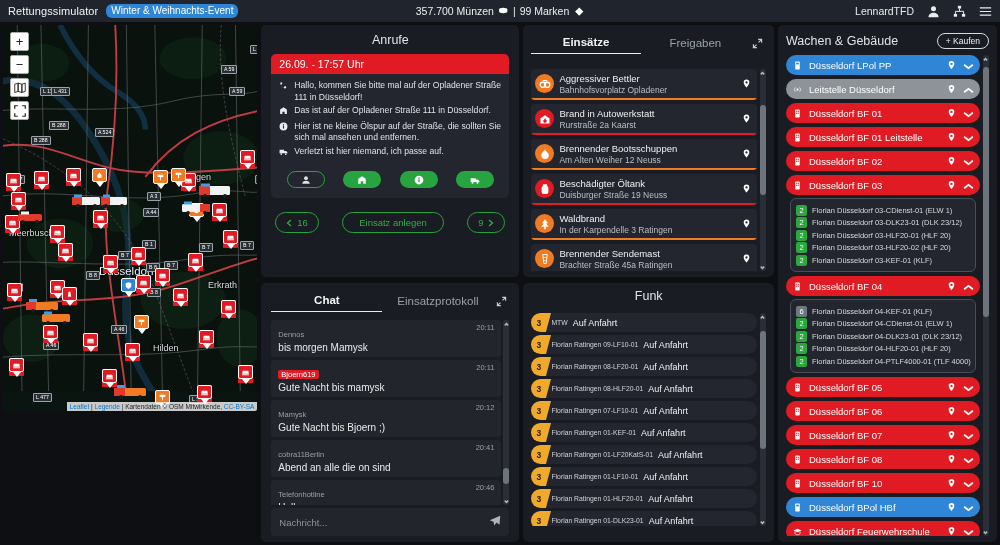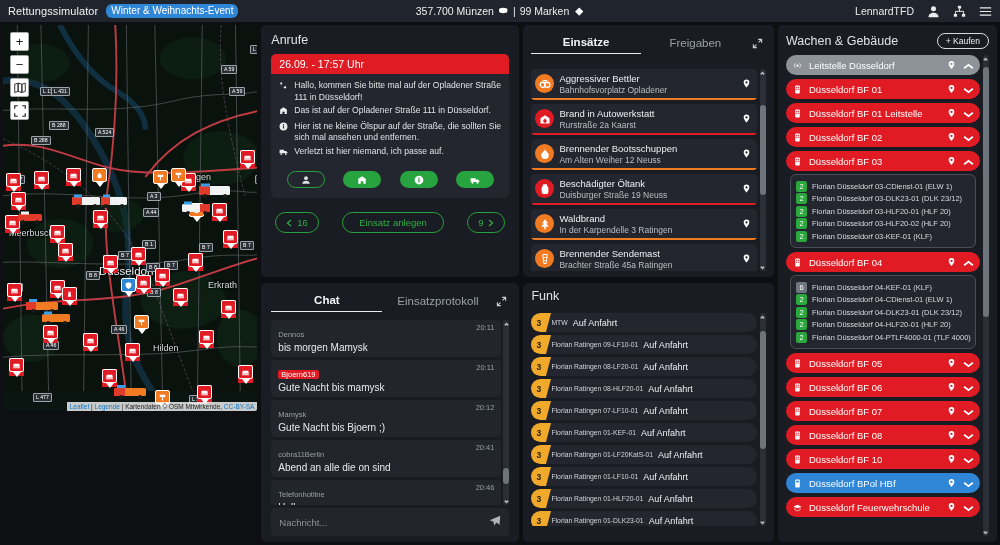--- a/index.html
+++ b/index.html
@@ -100,21 +100,21 @@
   .pin.orange .body { background:#f07b22; }
   .pin.blue .body { background:#2f86d6; }
   .veh {
     position:absolute; z-index:18; border-radius:1px;
   }
 
   
   .card {
     background: #191c22; border-radius: 5px; padding: 8px 10px;
   }
-  .card-title { font-size: 12.5px; color: #dfe3e6; margin-bottom: 7px; }
+  .card-title { font-size: 12.5px; color: #dfe3e6; margin-bottom: 7px; text-align: center; }
 
   
   .calls { height: 252px; position: relative; }
   .call-box { background: #23262e; border-radius: 5px; overflow: hidden; }
   .call-head {
     background: #e01b24; color: #fff; font-size: 10.5px;
     padding: 4px 8px;
   }
   .call-lines { padding: 6px 8px 4px; }
   .call-line {
@@ -1055,20 +1055,39 @@
   </div>
 
   <div class="col-right">
     <div class="card bld">
       <div class="bld-head">
         <span class="card-title" style="margin:0">Wachen &amp; Gebäude</span>
         <button class="buy">+ Kaufen</button>
       </div>
       <div class="bld-scroll">
 
+        <div class="bitem">
+          <div class="brow blue2">
+            <span class="bico">
+                <svg viewBox="0 0 16 16">
+                  <rect x="4" y="1" width="8" height="14" rx="1.2"></rect>
+                  <rect x="5.6" y="3" width="4.8" height="3" fill="#2f86d6"></rect>
+                </svg>
+              </span>
+            <span class="blabel">Düsseldorf LPol PP</span>
+            <span class="bright">
+                <span><svg viewBox="0 0 16 16">
+                    <path d="M8 1a5 5 0 00-5 5c0 3.5 5 9 5 9s5-5.5 5-9a5 5 0 00-5-5zm0 7a2 2 0 110-4 2 2 0 010 4z"></path>
+                  </svg></span>
+                <span class="chev"><svg viewBox="0 0 12 8">
+                    <path d="M1 2l5 4 5-4"></path>
+                  </svg></span>
+              </span>
+          </div>
+        </div>
 
         <div class="bitem">
           <div class="brow gray">
             <span class="bico">
                 <svg viewBox="0 0 16 16">
                   <circle cx="8" cy="8" r="2"></circle>
                   <path d="M4.2 4.2a5.4 5.4 0 000 7.6M11.8 4.2a5.4 5.4 0 010 7.6" fill="none" stroke="#fff" stroke-width="1.3"></path>
                 </svg>
               </span>
             <span class="blabel">Leitstelle Düsseldorf</span>

